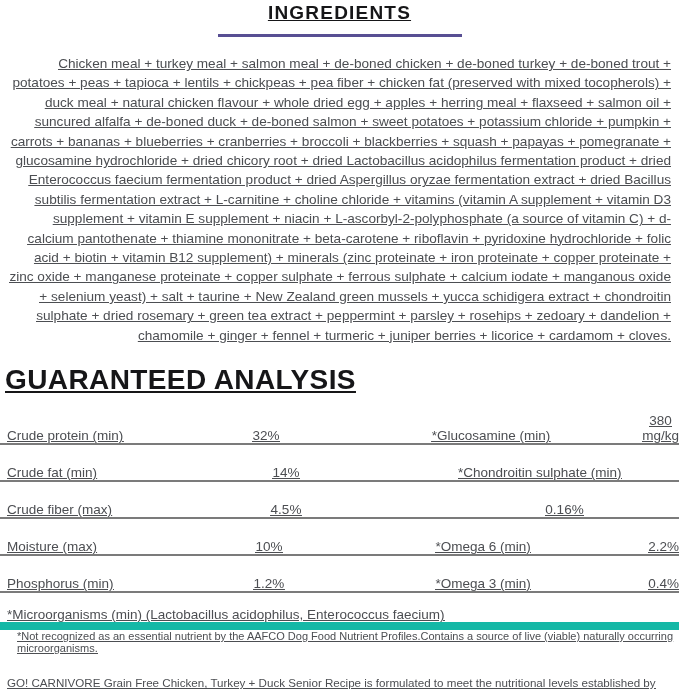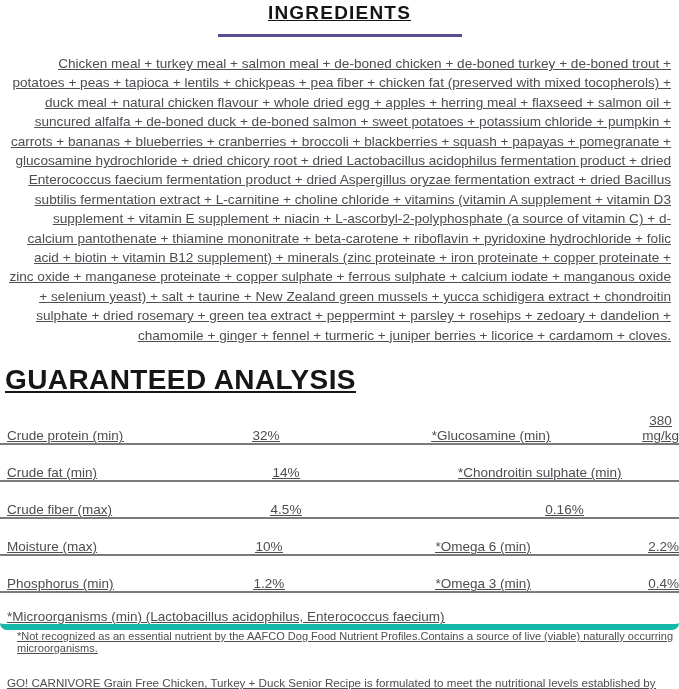--- a/index.html
+++ b/index.html
@@ -40,21 +40,21 @@
     font-size: 28px; font-weight: bold; letter-spacing: 0.4px;
     color: #161618;
   }
   .ga-table { margin-top: 12px; width: 679px; font-size: 13.5px; }
   .ga-row {
     display: flex; align-items: flex-end;
     height: 37px;
     border-bottom: 2px solid #7b7b7b;
     gap: 44px;
   }
-  .ga-row.last { border-bottom: 6px solid #14b8a6; border-radius: 7px; }
+  .ga-row.last { border-bottom: 8px solid #14b8a6; }
   .cell-l1 { width: 197px; padding-left: 7px; text-align: left; }
   .cell-v1 { width: 90px; text-align: center; }
   .cell-gap { width: 31px; }
   .cell-l2 { width: 182px; text-align: left; margin-left: 8px; }
   .cell-v2 { flex: 1; text-align: center; margin-top: 16px; }
   .cell-span { flex: 1; padding-left: 7px; text-align: left; }
   .cell-span-v { width: 179px; text-align: center; }
 
   
   .footnote {

